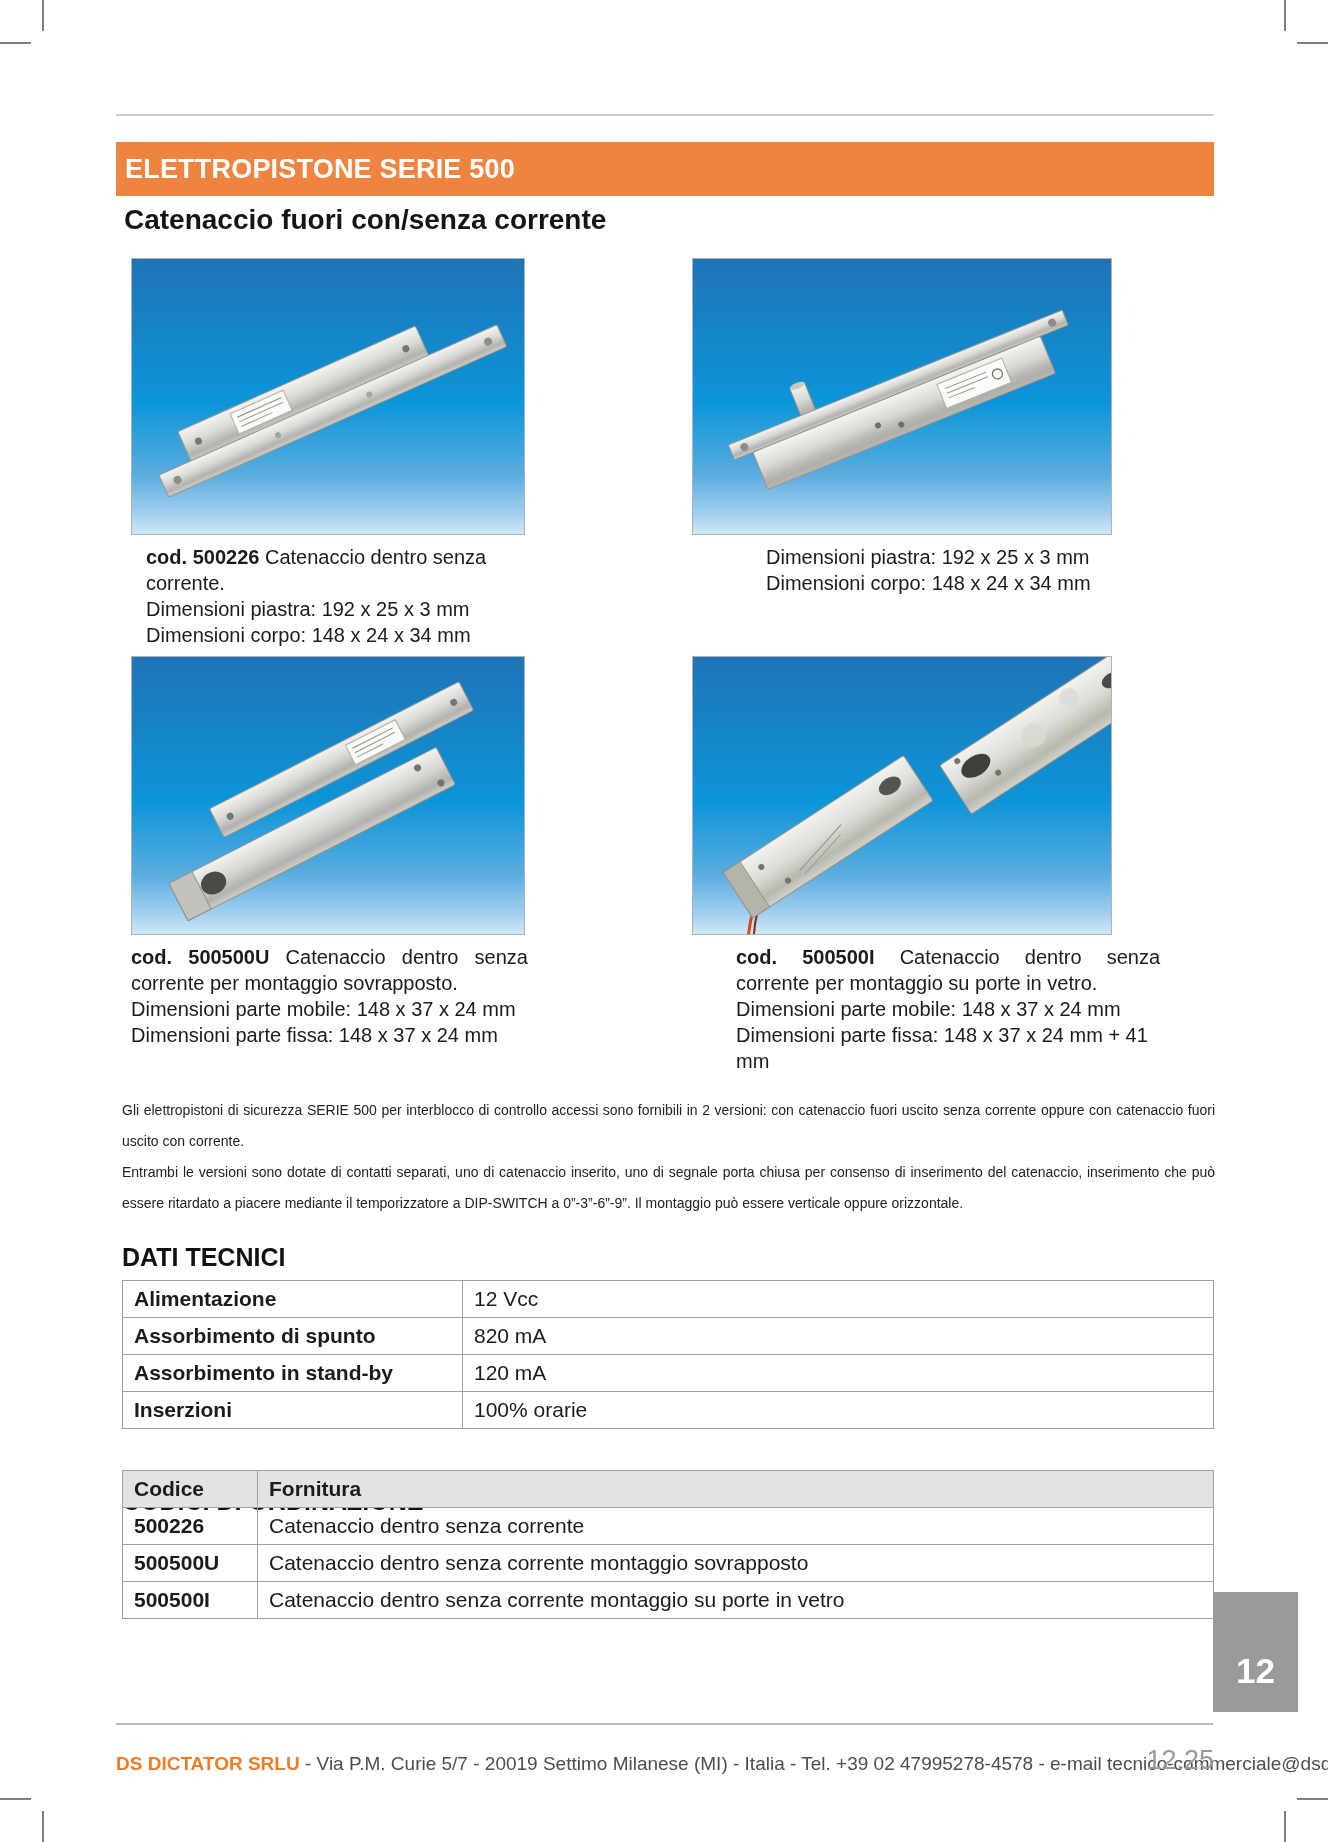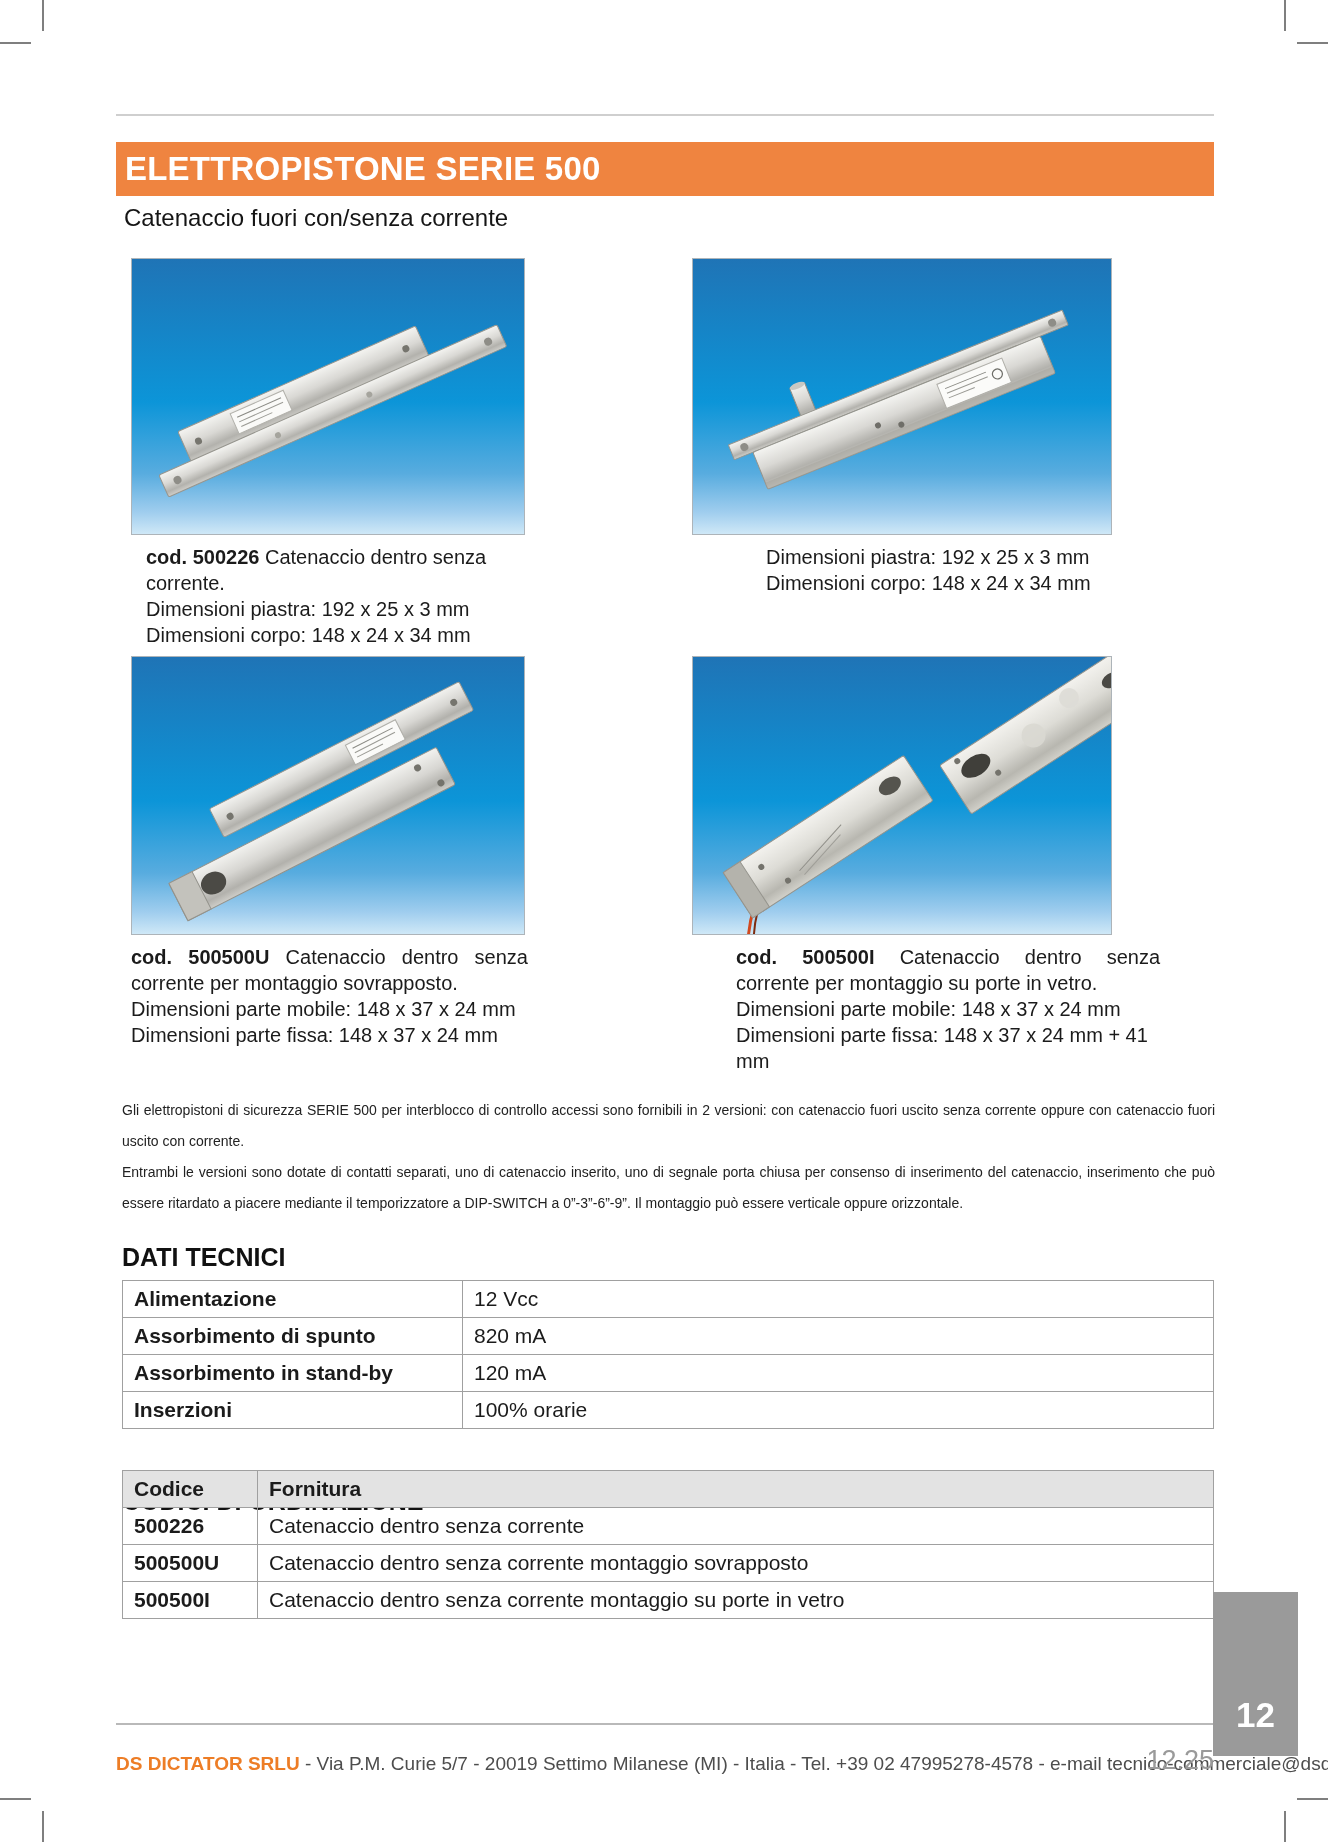--- a/index.html
+++ b/index.html
@@ -7,22 +7,22 @@
     position:relative;width:1328px;height:1842px;background:#ffffff;
     font-family:"Liberation Sans","DejaVu Sans",sans-serif;color:#1b1b1b;overflow:hidden;
   }
   .abs{position:absolute;}
   
   .cm{position:absolute;background:#7f7f7f;}
   
   .top-rule{left:116px;top:114px;width:1098px;height:2px;background:#cfcfcf;}
   
   .banner{left:116px;top:142px;width:1098px;height:54px;background:#EF8440;}
-  .banner h1{margin:0;padding:0 0 0 9px;font-size:33px;line-height:54px;font-weight:bold;color:#ffffff;letter-spacing:0.2px;}
-  .subtitle{left:124px;top:204px;font-size:24px;font-weight:normal;color:#151515;}
+  .banner h1{margin:0;padding:0 0 0 9px;font-size:27px;line-height:54px;font-weight:bold;color:#ffffff;letter-spacing:0.2px;}
+  .subtitle{left:124px;top:204px;font-size:28px;font-weight:bold;color:#151515;}
   
   .photo{
     border:1px solid #adb4b9;
     background:linear-gradient(180deg,#1F74B6 0%,#0C95D8 52%,#58ACDF 78%,#9FCDEE 92%,#CFE8F7 100%);
     overflow:hidden;
   }
   .photo svg{display:block;}
   
   .caption{font-size:20px;line-height:26px;color:#1b1b1b;}
   .caption p{margin:0 0 0 0;}
@@ -37,21 +37,21 @@
   table.spec, table.order{border-collapse:collapse;table-layout:fixed;font-size:21px;color:#1b1b1b;}
   table.spec td, table.order td, table.order th{
     border:1px solid #a0a0a0;height:36px;padding:0 0 0 11px;vertical-align:middle;text-align:left;
   }
   table.spec td.lbl{font-weight:bold;width:328px;}
   table.order th{background:#e3e3e3;font-weight:bold;}
   table.order td.code{font-weight:bold;}
   table.order .c1{width:123px;}
   
   .tab12{
-    left:1213px;top:1592px;width:85px;height:164px;background:#9A9A9A;z-index:5;
+    left:1213px;top:1592px;width:85px;height:120px;background:#9A9A9A;z-index:5;
     display:flex;align-items:flex-end;justify-content:center;
   }
   .tab12 span{color:#ffffff;font-weight:bold;font-size:35px;line-height:1;padding-bottom:24px;}
   
   .foot-rule{left:116px;top:1723px;width:1097px;height:2px;background:#b9b9b9;}
   .footer-line{left:116px;top:1753px;width:1040px;font-size:19px;color:#4d4d4d;white-space:nowrap;}
   .footer-line b{color:#ED7D26;font-weight:bold;}
   .page-num{top:1745px;right:114px;font-size:27px;color:#9a9a9a;}
 </style>
 </head>

